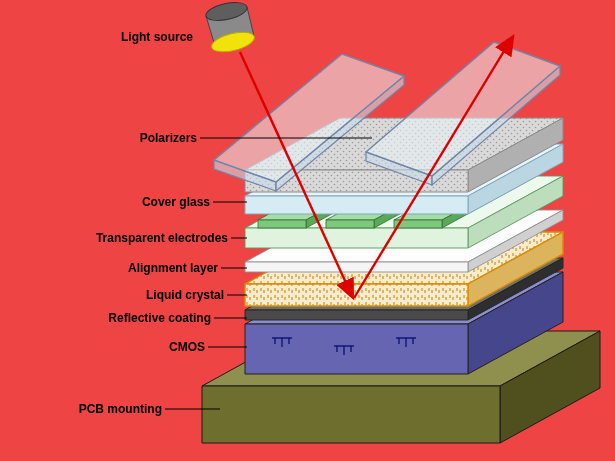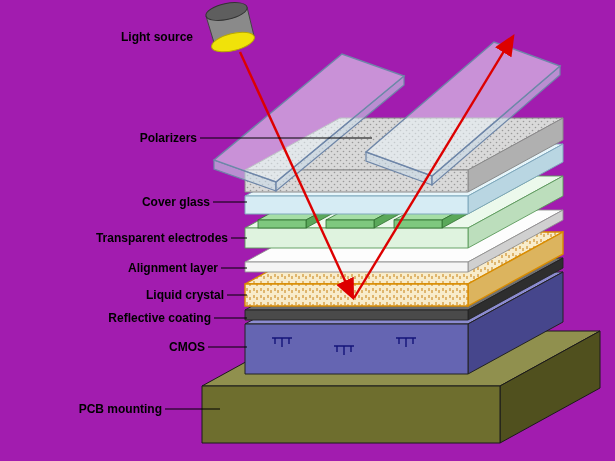--- a/index.html
+++ b/index.html
@@ -1,16 +1,16 @@
 <!DOCTYPE html>
 <html><head>
 <meta charset="utf-8">
 <style>
   html,body{margin:0;padding:0;background:#ffffff;}
-  .canvas{position:relative;width:615px;height:461px;background:#a21caf;overflow:hidden;
+  .canvas{position:relative;width:615px;height:461px;background:#ef4444;overflow:hidden;
           font-family:"Liberation Sans", sans-serif;}
   svg{display:block;}
   text.lbl{font-family:"Liberation Sans", sans-serif;font-size:12px;font-weight:bold;fill:#000;}
   .leader{stroke:#000;stroke-width:1;}
   polygon,rect,ellipse,line,path{shape-rendering:geometricPrecision;}
 </style>
 </head>
 <body>
 
 <div class="canvas">

